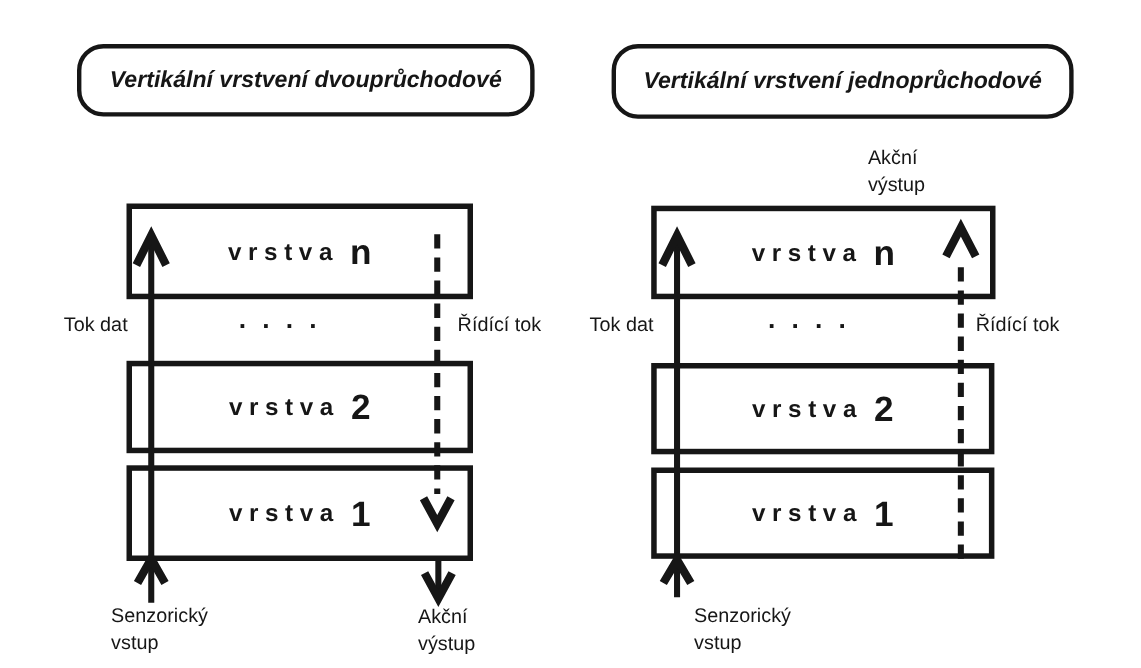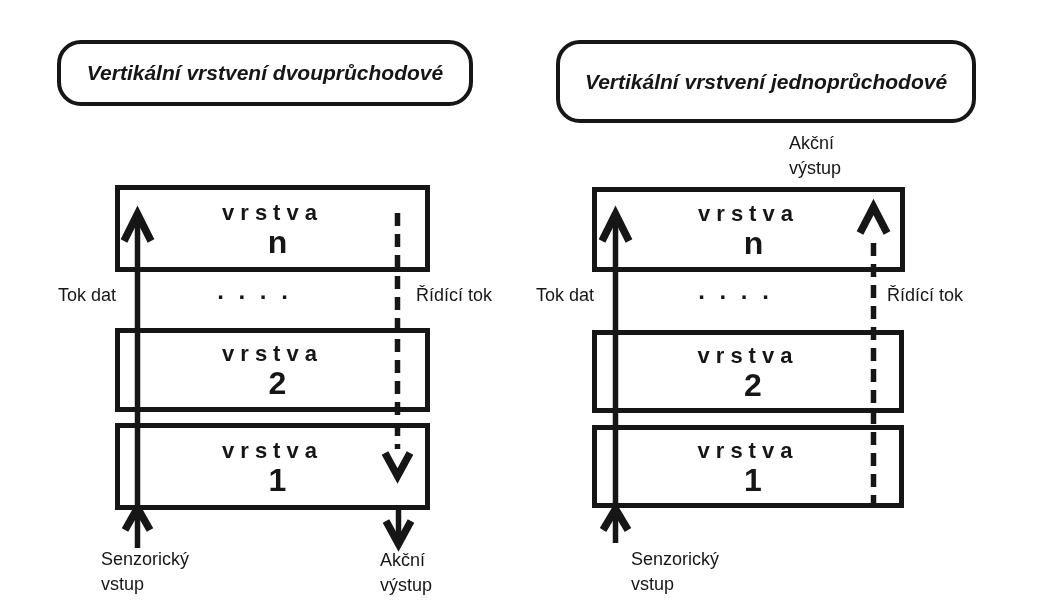--- a/index.html
+++ b/index.html
@@ -20,21 +20,20 @@
     text-align:center;
     background:#ffffff;
     box-sizing:border-box;
   }
   .layerbox{
     position:absolute;
     border:5px solid var(--ink,#161616);
     background:#ffffff;
     display:flex;align-items:center;justify-content:center;
     box-sizing:content-box;
-    flex-direction:column;
   }
   .layerbox .lname{
     font-size:22px;font-weight:bold;letter-spacing:6px;
   }
   .layerbox .lindex{
     font-size:32px;font-weight:bold;margin-left:10px;line-height:1;
   }
   .lbl{
     position:absolute;
     font-size:18px;font-weight:normal;
@@ -83,21 +82,21 @@
       <polyline class="head" points="602,241 615.5,214 629,241"></polyline>
       <polyline class="head" points="603,530 615.5,509 628,530"></polyline>
     </g>
 
     <g>
       <line class="dash" x1="873.5" y1="508" x2="873.5" y2="236"></line>
       <polyline class="head" points="860,233 873.5,207 887,233"></polyline>
     </g>
   </svg>
 
-  <div class="titlebox" style="left:57px;top:40px;width:416px;height:66px;">
+  <div class="titlebox" style="left:70px;top:40px;width:416px;height:66px;">
     <span>Vertikální vrstvení dvouprůchodové</span>
   </div>
 
   <div class="layerbox" style="left:115px;top:185px;width:305px;height:77px;">
     <span class="lname">vrstva</span>
     <span class="lindex">n</span>
   </div>
 
   <div class="dots" style="left:207px;top:277px;width:95px;">. . . .</div>
 
@@ -118,21 +117,21 @@
   <div class="lbl" style="left:101px;top:547px;">
     <div>Senzorický</div>
     <div>vstup</div>
   </div>
 
   <div class="lbl" style="left:380px;top:548px;">
     <div>Akční</div>
     <div>výstup</div>
   </div>
 
-  <div class="titlebox" style="left:556px;top:40px;width:420px;height:83px;">
+  <div class="titlebox" style="left:556px;top:40px;width:420px;height:68px;">
     <span>Vertikální vrstvení jednoprůchodové</span>
   </div>
 
   <div class="lbl" style="left:789px;top:131px;">
     <div>Akční</div>
     <div>výstup</div>
   </div>
 
   <div class="layerbox" style="left:592px;top:187px;width:303px;height:75px;">
     <span class="lname">vrstva</span>

